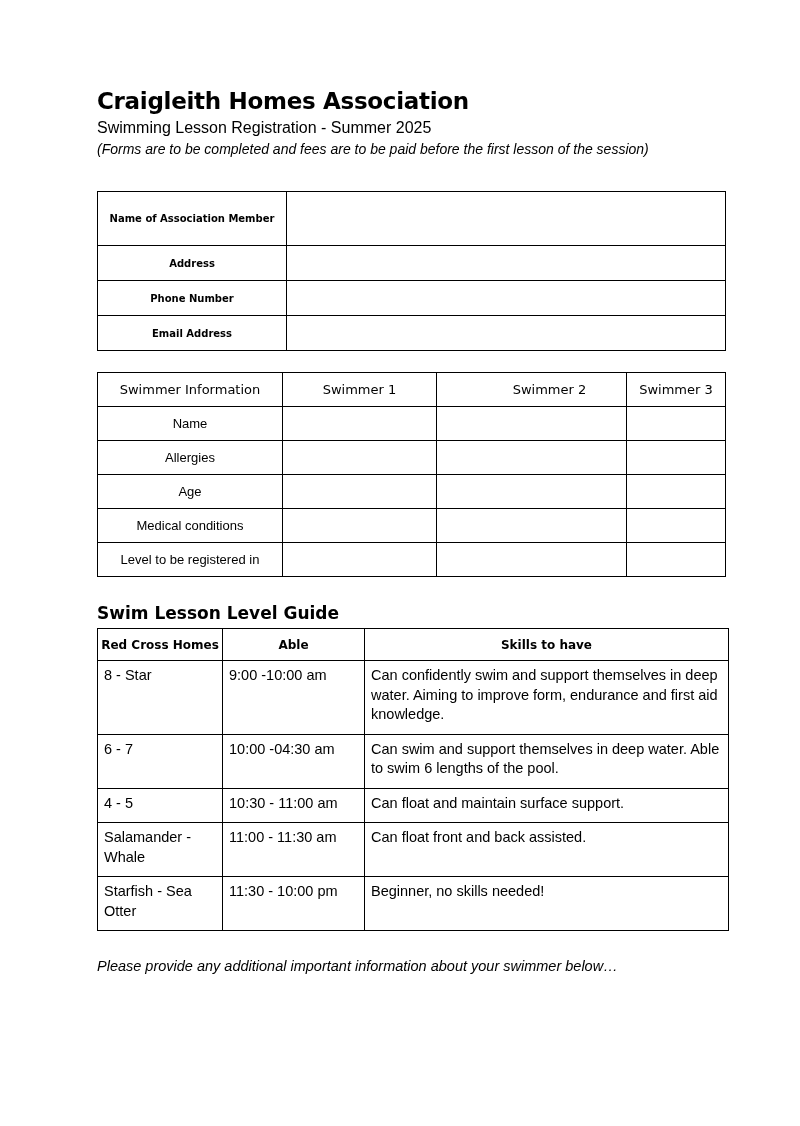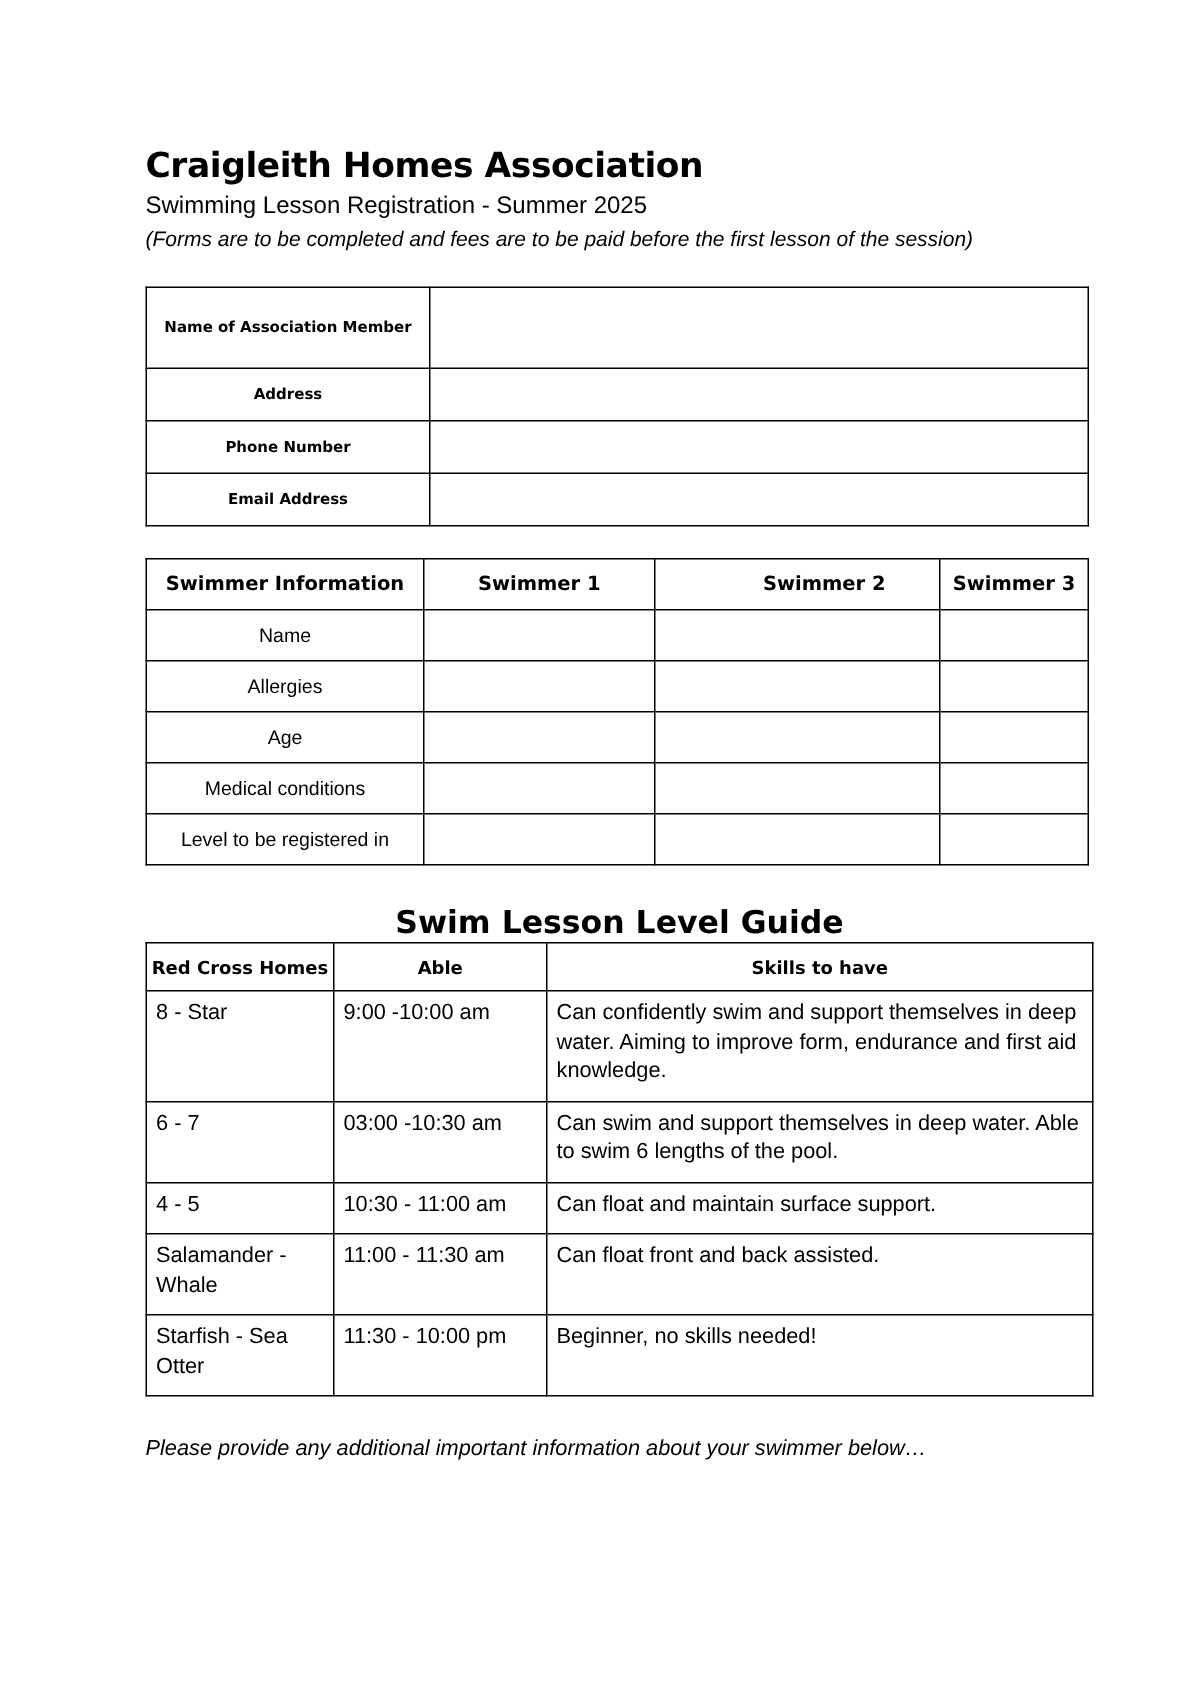--- a/index.html
+++ b/index.html
@@ -1,28 +1,28 @@
 <!DOCTYPE html>
 <html><head>
 <meta charset="utf-8">
 <style>
   html, body { margin:0; padding:0; background:#ffffff; }
   body { width:800px; height:1126px; position:relative; font-family:"Liberation Sans", sans-serif; color:#000; }
-  .page { position:absolute; left:97px; top:96px; width:640px; }
+  .page { position:absolute; left:97px; top:86px; width:640px; }
   .title { font-family:"DejaVu Sans", sans-serif; font-weight:bold; font-size:23px; letter-spacing:-0.3px; margin:0; line-height:30px; }
   .subtitle { font-family:"Liberation Sans", sans-serif; font-size:16px; margin:0; line-height:22px; margin-top:1px; }
   .note { font-family:"Liberation Sans", sans-serif; font-style:italic; font-size:14px; margin:0; line-height:20px; }
   table { border-collapse:collapse; position:absolute; }
   td, th { border:1.5px solid #000; padding:0; }
   .t1 { left:97px; top:191px; width:629px; }
   .t1 td.lbl { width:188px; text-align:center; font-family:"DejaVu Sans", sans-serif; font-weight:bold; font-size:10px; line-height:19px; }
   .t2 { left:97px; top:372px; width:629px; }
-  .t2 th { font-family:"DejaVu Sans", sans-serif; font-weight:bold; font-size:13px; height:33px; text-align:center; }
+  .t2 th { font-family:"DejaVu Sans", sans-serif; font-weight:normal; font-size:13px; height:33px; text-align:center; }
   .t2 td { height:33px; text-align:center; font-size:13px; }
-  .guide-title { position:absolute; left:97px; width:632px; top:603px; text-align:center; font-family:"DejaVu Sans", sans-serif; font-weight:bold; font-size:21px; }
+  .guide-title { position:absolute; left:97px; width:632px; top:603px; text-align:left; font-family:"DejaVu Sans", sans-serif; font-weight:bold; font-size:17px; }
   .t3 { left:97px; top:628px; width:632px; }
   .t3 th { font-family:"DejaVu Sans", sans-serif; font-weight:bold; font-size:12px; height:31px; text-align:center; }
   .t3 td { vertical-align:top; font-size:14.5px; line-height:19.5px; padding:5px 6px 9px 6px; }
   .footer-note { position:absolute; left:97px; top:958px; font-style:italic; font-size:14.5px; }
 </style>
 </head>
 <body>
 
 <div class="page">
   <h1 class="title">Craigleith Homes Association</h1>
@@ -101,21 +101,21 @@
     <th style="width:141px;">Able</th>
     <th>Skills to have</th>
   </tr>
   <tr>
     <td>8 - Star</td>
     <td>9:00 -10:00 am</td>
     <td>Can confidently swim and support themselves in deep water. Aiming to improve form, endurance and first aid knowledge.</td>
   </tr>
   <tr>
     <td>6 - 7</td>
-    <td>03:00 -10:30 am</td>
+    <td>10:00 -04:30 am</td>
     <td>Can swim and support themselves in deep water. Able to swim 6 lengths of the pool.</td>
   </tr>
   <tr>
     <td>4 - 5</td>
     <td>10:30 - 11:00 am</td>
     <td>Can float and maintain surface support.</td>
   </tr>
   <tr>
     <td>Salamander - Whale</td>
     <td>11:00 - 11:30 am</td>

